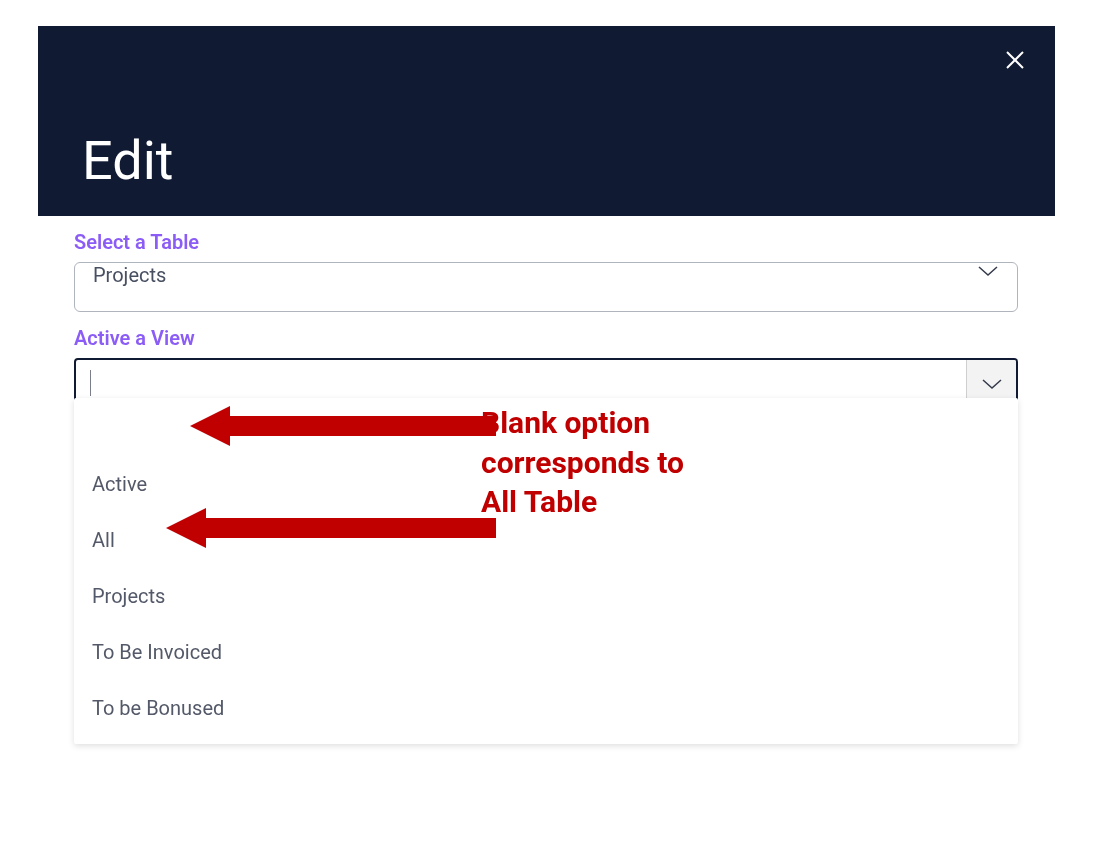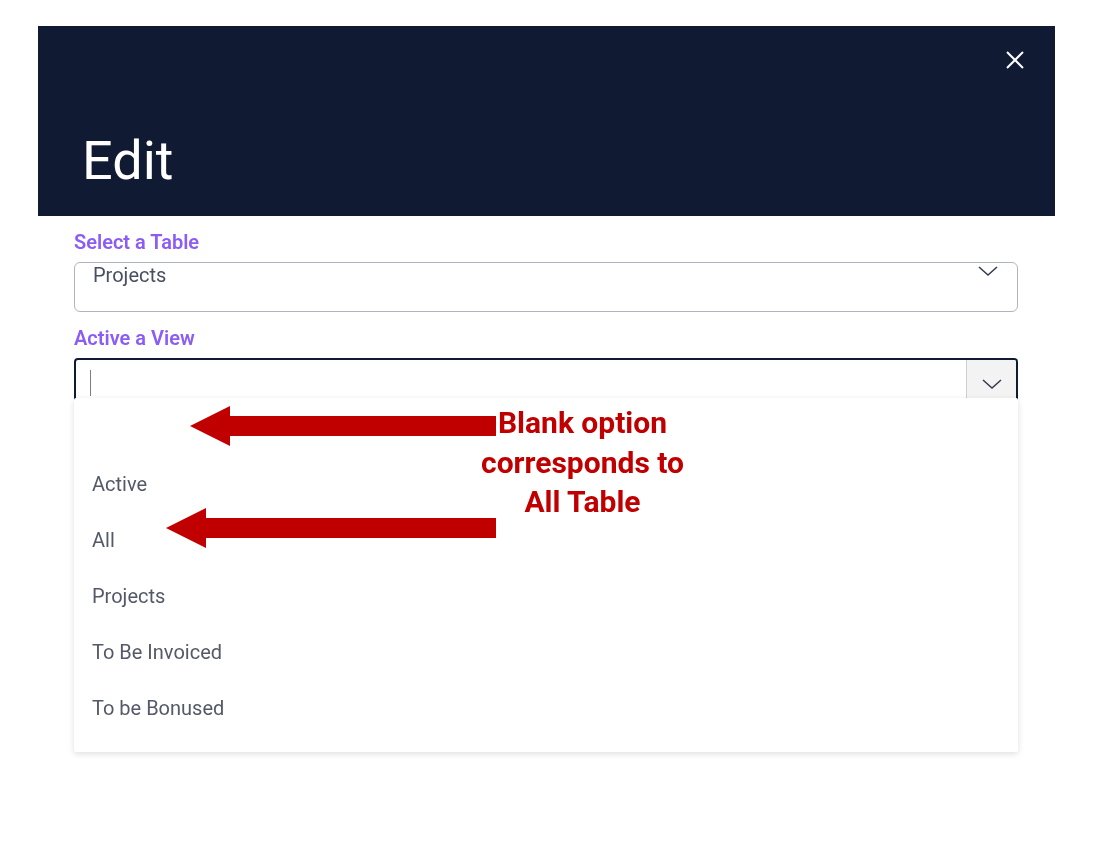--- a/index.html
+++ b/index.html
@@ -121,21 +121,21 @@
     }
     .dropdown-panel {
       position: absolute;
       left: 74px;
       top: 398px;
       width: 944px;
       background: #fff;
       box-shadow: 0 2px 6px rgba(0,0,0,0.13);
       border-radius: 2px;
       padding-top: 6px;
-      padding-bottom: 16px;
+      padding-bottom: 8px;
     }
     .dropdown-option {
       padding: 16px 18px;
       color: #535968;
       font-size: 20px;
       cursor: pointer;
     }
     .dropdown-option.blank {
       height: 52px;
     }
@@ -159,21 +159,21 @@
       width: 100%;
       height: 100%;
     }
     .annotation-text {
       position: absolute;
       left: 481px;
       top: 403px;
       color: #c00000;
       font-size: 30px;
       font-weight: 700;
-      text-align: center;
+      text-align: left;
       line-height: 1.32;
       pointer-events: none;
     }
   </style>
 </head>
 <body>
 
 <div class="modal-header">
   <div class="close-icon">
     <svg viewBox="0 0 24 24" width="24" height="24">

